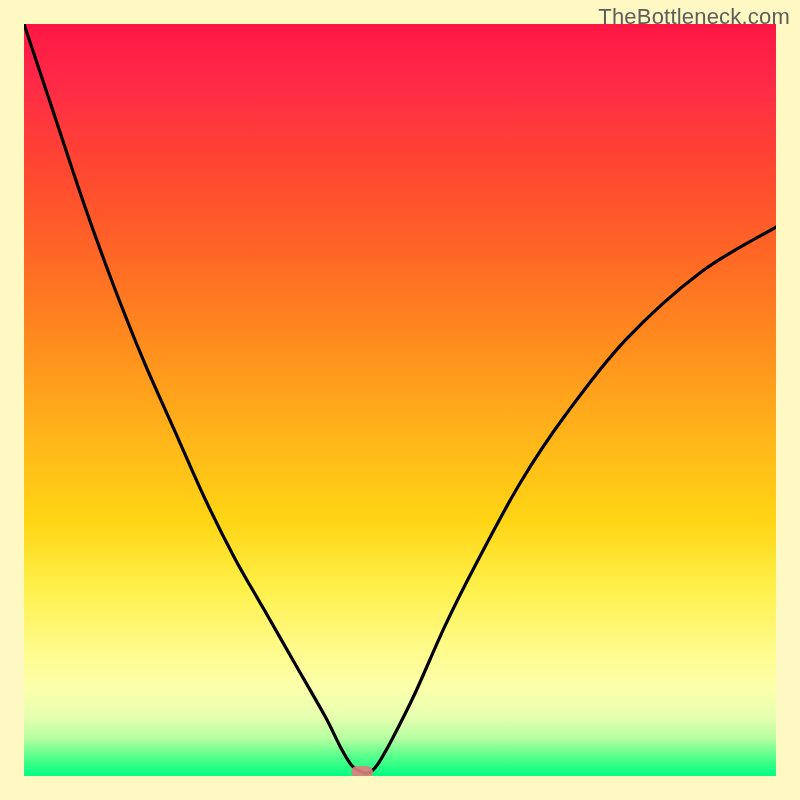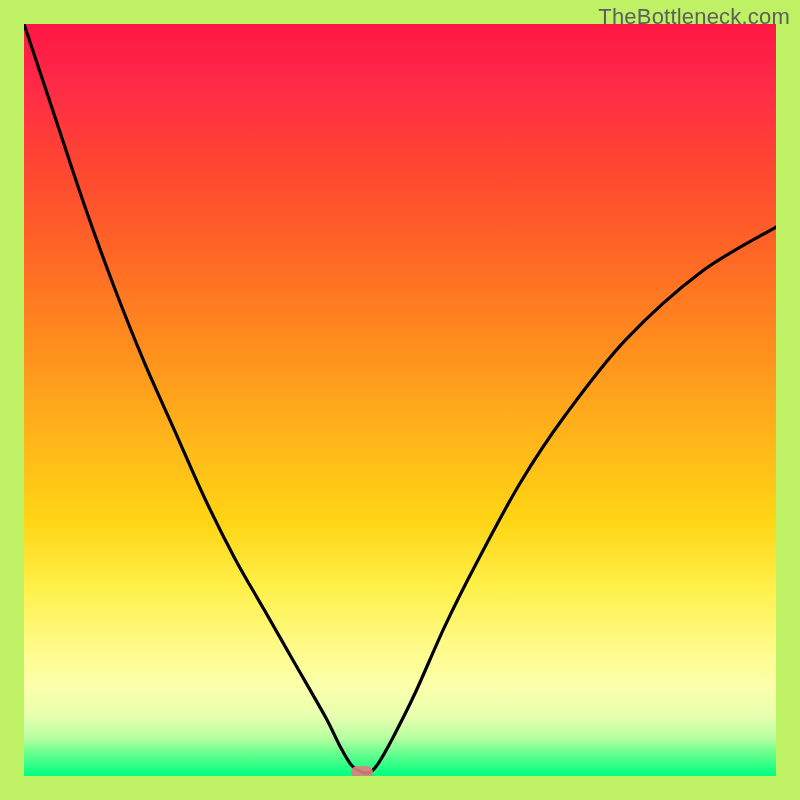--- a/index.html
+++ b/index.html
@@ -10,21 +10,21 @@
     background: #000;
     overflow: hidden;
     font-family: Arial, Helvetica, sans-serif;
   }
   .frame {
     position: absolute;
     left: 0;
     top: 0;
     width: 800px;
     height: 800px;
-    background: #bef264;
+    background: #fef9c3;
   }
   .plot-area {
     position: absolute;
     left: 24px;
     top: 24px;
     width: 752px;
     height: 752px;
     overflow: hidden;
   }
   .gradient {

